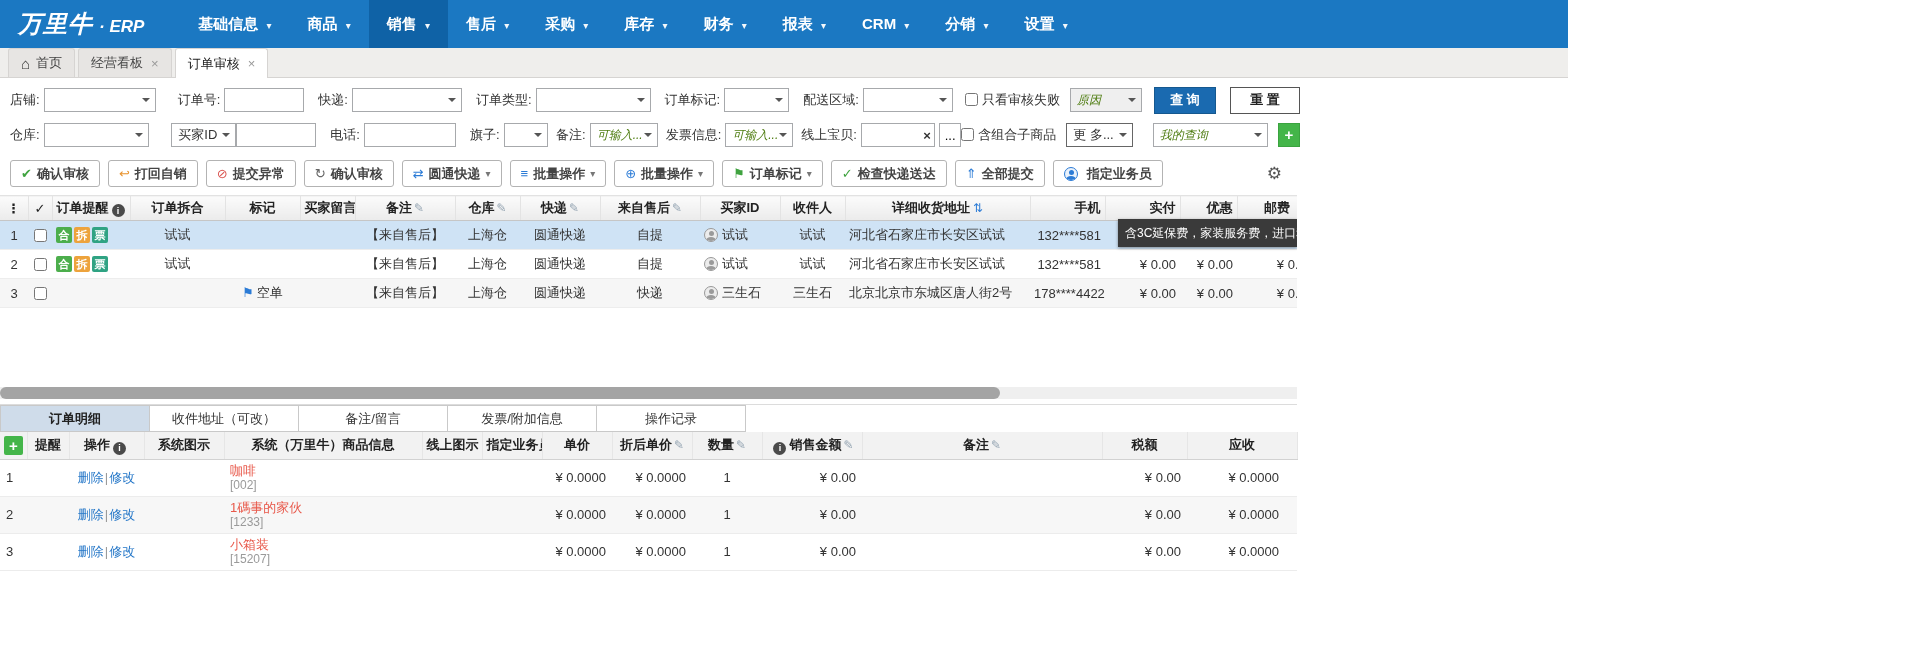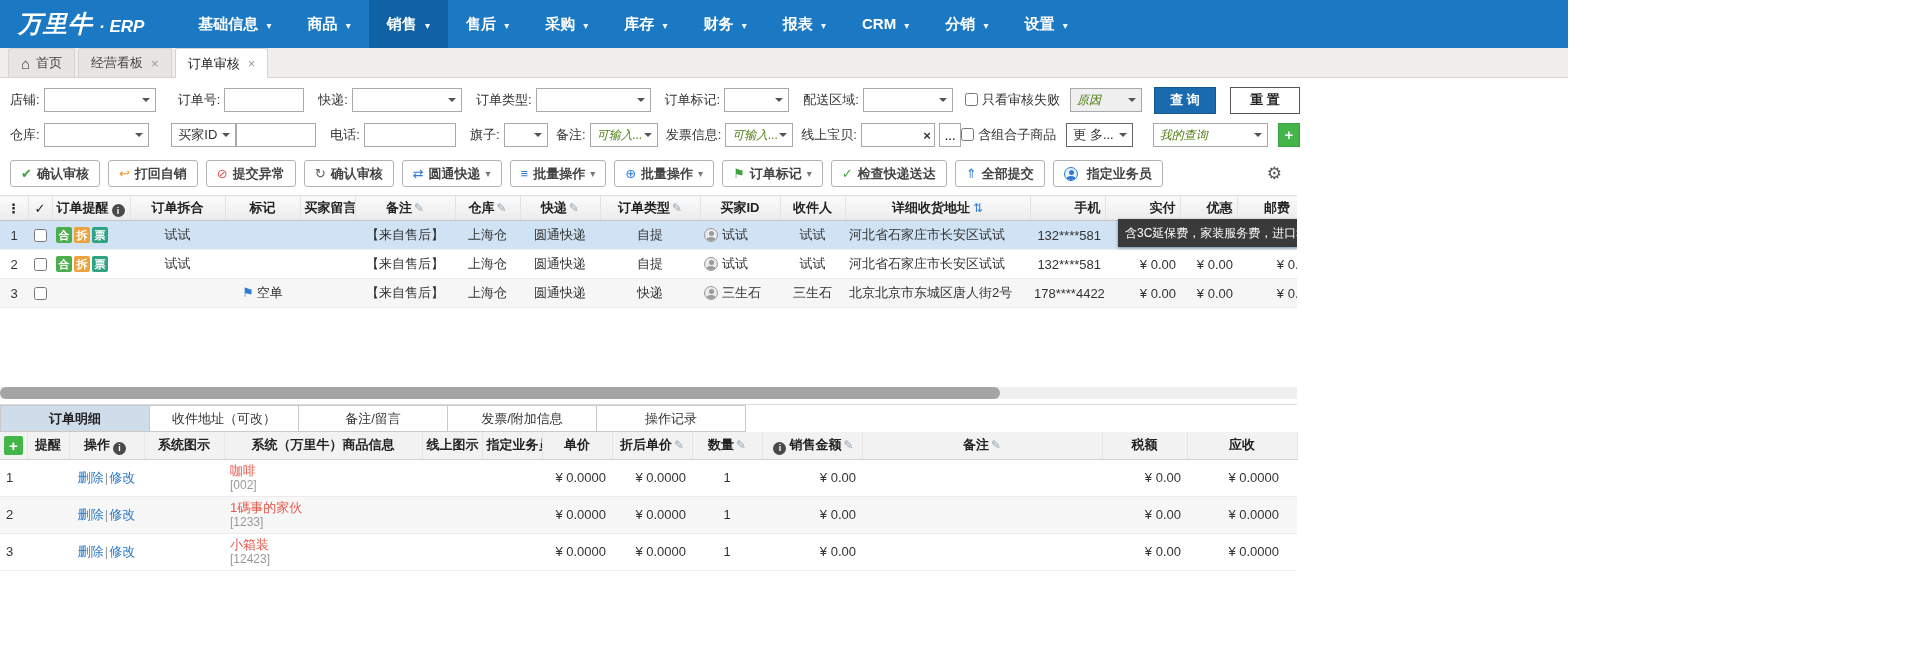--- a/index.html
+++ b/index.html
@@ -324,21 +324,21 @@
       <tr>
         <th>⋮</th>
         <th>✓</th>
         <th class="left"><span>订单提醒</span><span class="info">i</span></th>
         <th>订单拆合</th>
         <th>标记</th>
         <th>买家留言</th>
         <th><span>备注</span><span class="pencil">✎</span></th>
         <th><span>仓库</span><span class="pencil">✎</span></th>
         <th><span>快递</span><span class="pencil">✎</span></th>
-        <th><span>订单类型</span><span class="pencil">✎</span></th>
+        <th><span>来自售后</span><span class="pencil">✎</span></th>
         <th>买家ID</th>
         <th>收件人</th>
         <th><span>详细收货地址</span><span class="sort">⇅</span></th>
         <th class="money">手机</th>
         <th class="money">实付</th>
         <th class="money">优惠</th>
         <th>邮费</th>
       </tr>
     </thead>
     <tbody>
@@ -517,21 +517,21 @@
           <td class="money" style="padding-right:18px">¥ 0.0000</td>
         </tr>
 
         <tr>
           <td>3</td>
           <td></td>
           <td class="center"><span class="link">删除</span><span class="linksep">|</span><span class="link">修改</span></td>
           <td></td>
           <td>
             <div class="pname">小箱装</div>
-            <div class="pcode">[12423]</div>
+            <div class="pcode">[15207]</div>
           </td>
           <td></td>
           <td></td>
           <td class="money">¥ 0.0000</td>
           <td class="money">¥ 0.0000</td>
           <td class="center">1</td>
           <td class="money">¥ 0.00</td>
           <td></td>
           <td class="money">¥ 0.00</td>
           <td class="money" style="padding-right:18px">¥ 0.0000</td>

